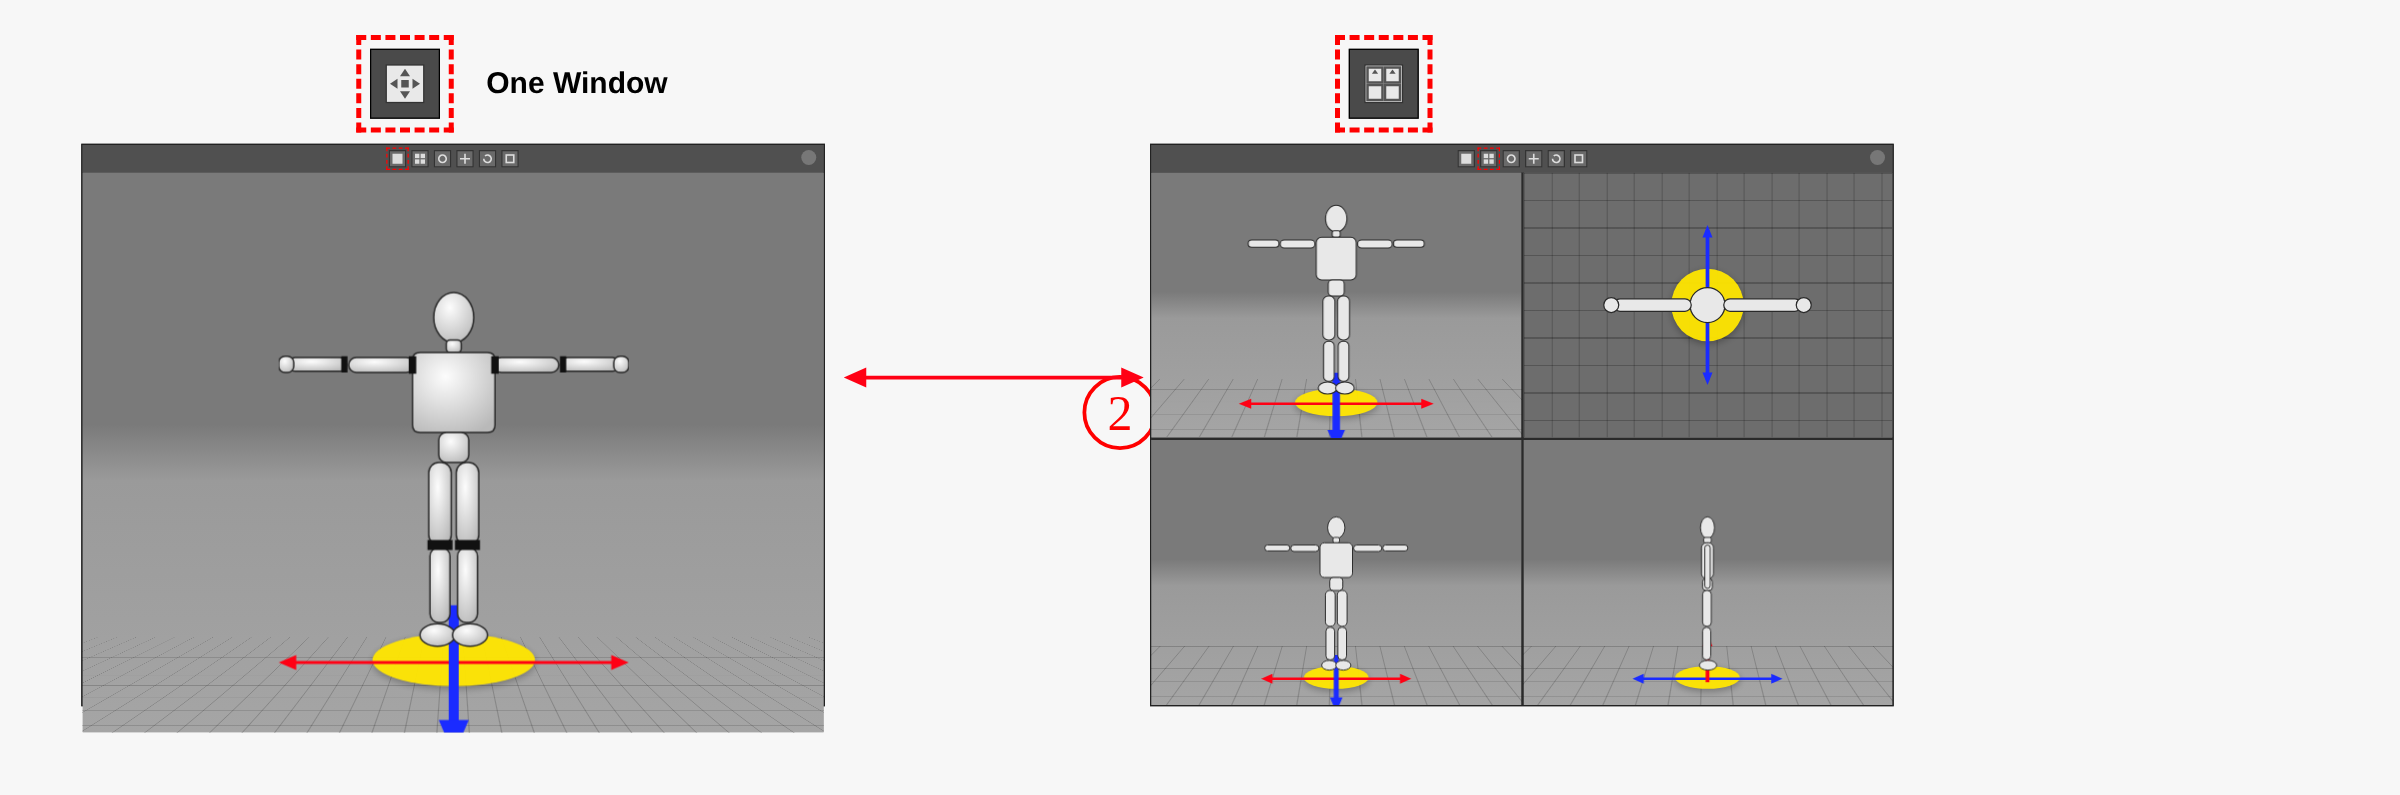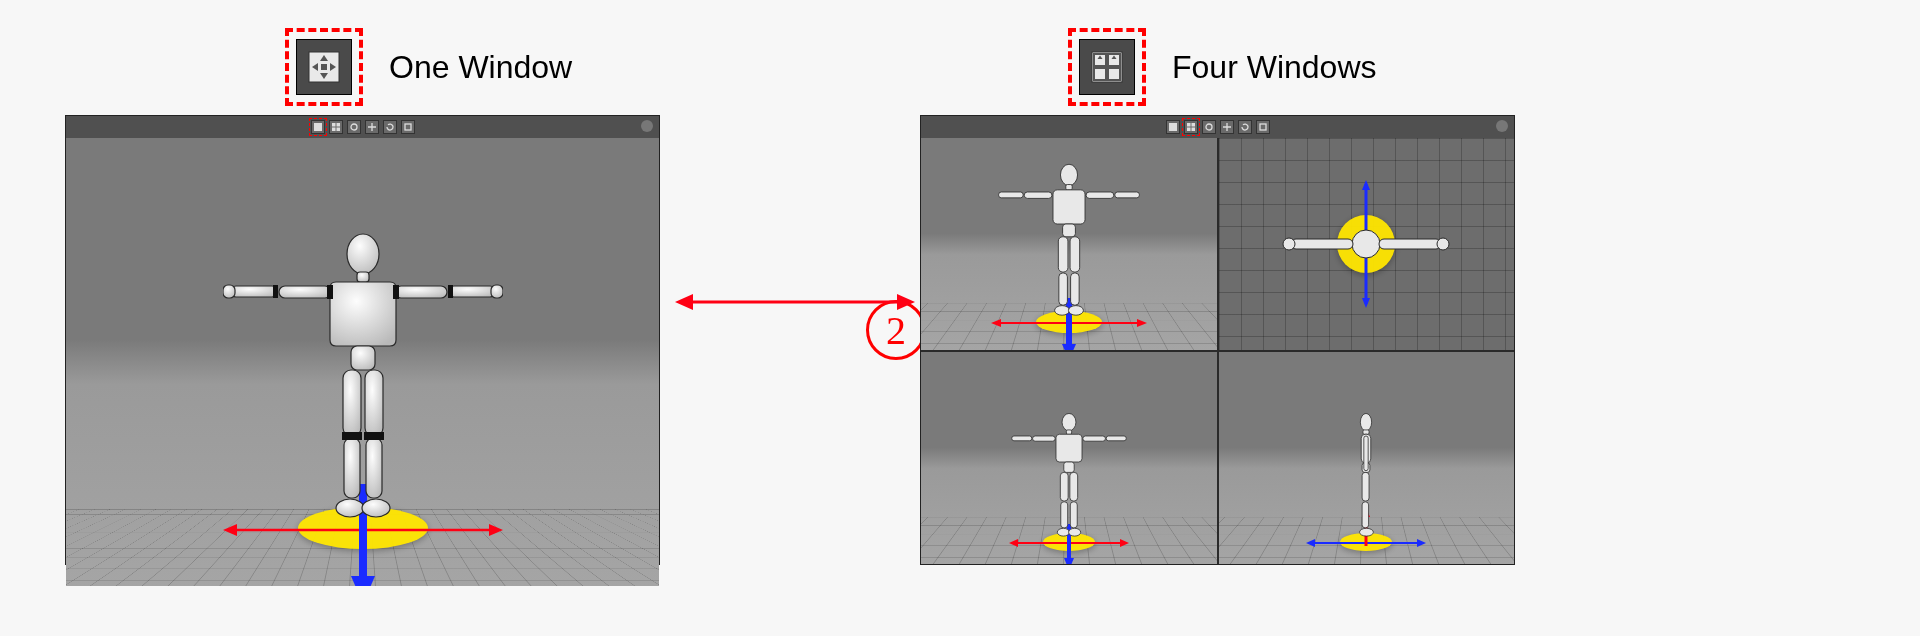--- a/index.html
+++ b/index.html
@@ -27,22 +27,22 @@
     background: transparent;
   }
   .layout-btn-large {
     width: 56px; height: 56px;
     background: #4a4a4a;
     border: 1px solid #000;
     display: flex; align-items: center; justify-content: center;
   }
   .layout-btn-large svg { display:block; }
   .header-label .text {
-    font-size: 32px;
-    font-weight: 400;
+    font-size: 24px;
+    font-weight: 700;
     color: #000;
   }
 
   
   .circ-num {
     position: absolute;
     width: 60px; height: 60px;
     border: 3px solid #ff0000;
     border-radius: 50%;
     color: #ff0000;
@@ -178,21 +178,20 @@
         <rect x="3" y="3" width="30" height="30" fill="#e9e9e9" stroke="#333" stroke-width="1"></rect>
         <rect x="5" y="5" width="12" height="12" fill="none" stroke="#555" stroke-width="2"></rect>
         <rect x="19" y="5" width="12" height="12" fill="none" stroke="#555" stroke-width="2"></rect>
         <rect x="5" y="19" width="12" height="12" fill="none" stroke="#555" stroke-width="2"></rect>
         <rect x="19" y="19" width="12" height="12" fill="none" stroke="#555" stroke-width="2"></rect>
         <polygon points="11,6.5 13.5,10 8.5,10" fill="#555"></polygon>
         <polygon points="25,6.5 27.5,10 22.5,10" fill="#555"></polygon>
       </svg>
     </div>
   </div>
-  <span class="text">Four Windows</span>
 </div>
 
 <div class="circ-num" style="left:86px; top:300px">
   <span>1</span>
 </div>
 <div class="circ-num" style="left:866px; top:300px">
   <span>2</span>
 </div>
 
 <svg class="connector-arrow" viewBox="0 0 240 24">

